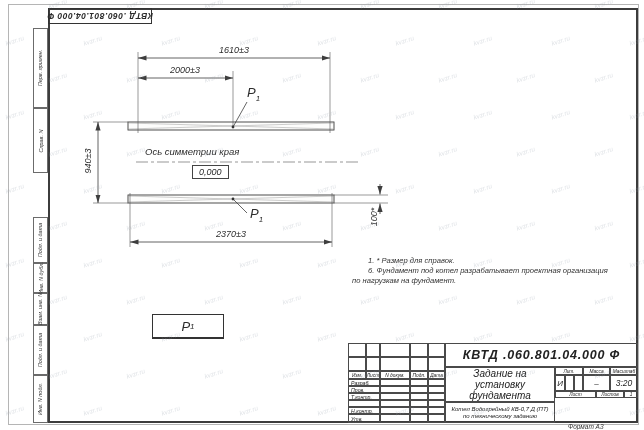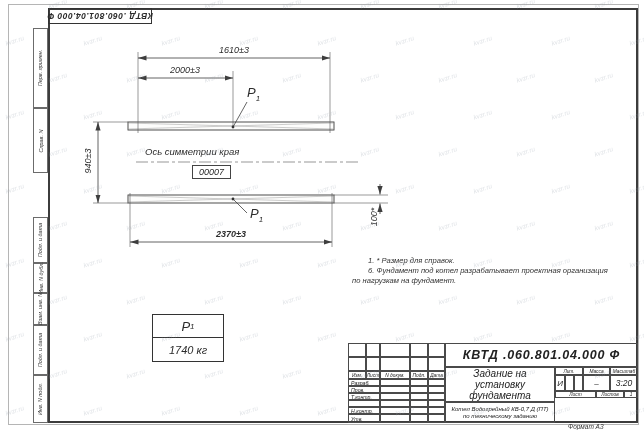--- a/index.html
+++ b/index.html
@@ -134,32 +134,31 @@
     <g fill="#333">
       <circle cx="233" cy="127" r="1.4"></circle>
       <circle cx="233" cy="199" r="1.4"></circle>
     </g>
   </svg>
 
   <div class="lbl center" style="left:200px;top:45px;width:68px;">1610±3</div>
   <div class="lbl center" style="left:156px;top:65px;width:58px;">2000±3</div>
   <div class="lbl p1" style="left:247px;top:85px;"><span>P</span><sub>1</sub></div>
   <div class="lbl" style="left:145px;top:146px;font-size:9.5px;">Ось симметрии края</div>
-  <div class="level-box" style="left:192px;top:165px;">00007</div>
+  <div class="level-box" style="left:192px;top:165px;">0,000</div>
   <div class="lbl p1" style="left:250px;top:206px;"><span>P</span><sub>1</sub></div>
-  <div class="lbl center" style="left:197px;top:229px;width:68px;font-weight:bold;">2370±3</div>
+  <div class="lbl center" style="left:197px;top:229px;width:68px;">2370±3</div>
   <div class="lbl center rot" style="left:68px;top:156px;width:40px;">940±3</div>
   <div class="lbl center rot" style="left:356px;top:212px;width:36px;">100*</div>
 
   <div class="weight">
     <div class="r1 p1">
         <span>P</span>
         <sub>1</sub>
       </div>
-    <div class="r2">1740 кг</div>
   </div>
 
   <div class="notes">
     <p>1. * Размер для справок.</p>
     <p>6. Фундамент под котел разрабатывает проектная организация по нагрузкам на фундамент.</p>
   </div>
 
   <div class="tb">
 
     <div class="cell" style="left:0;top:0;width:18px;height:14px;"></div>

